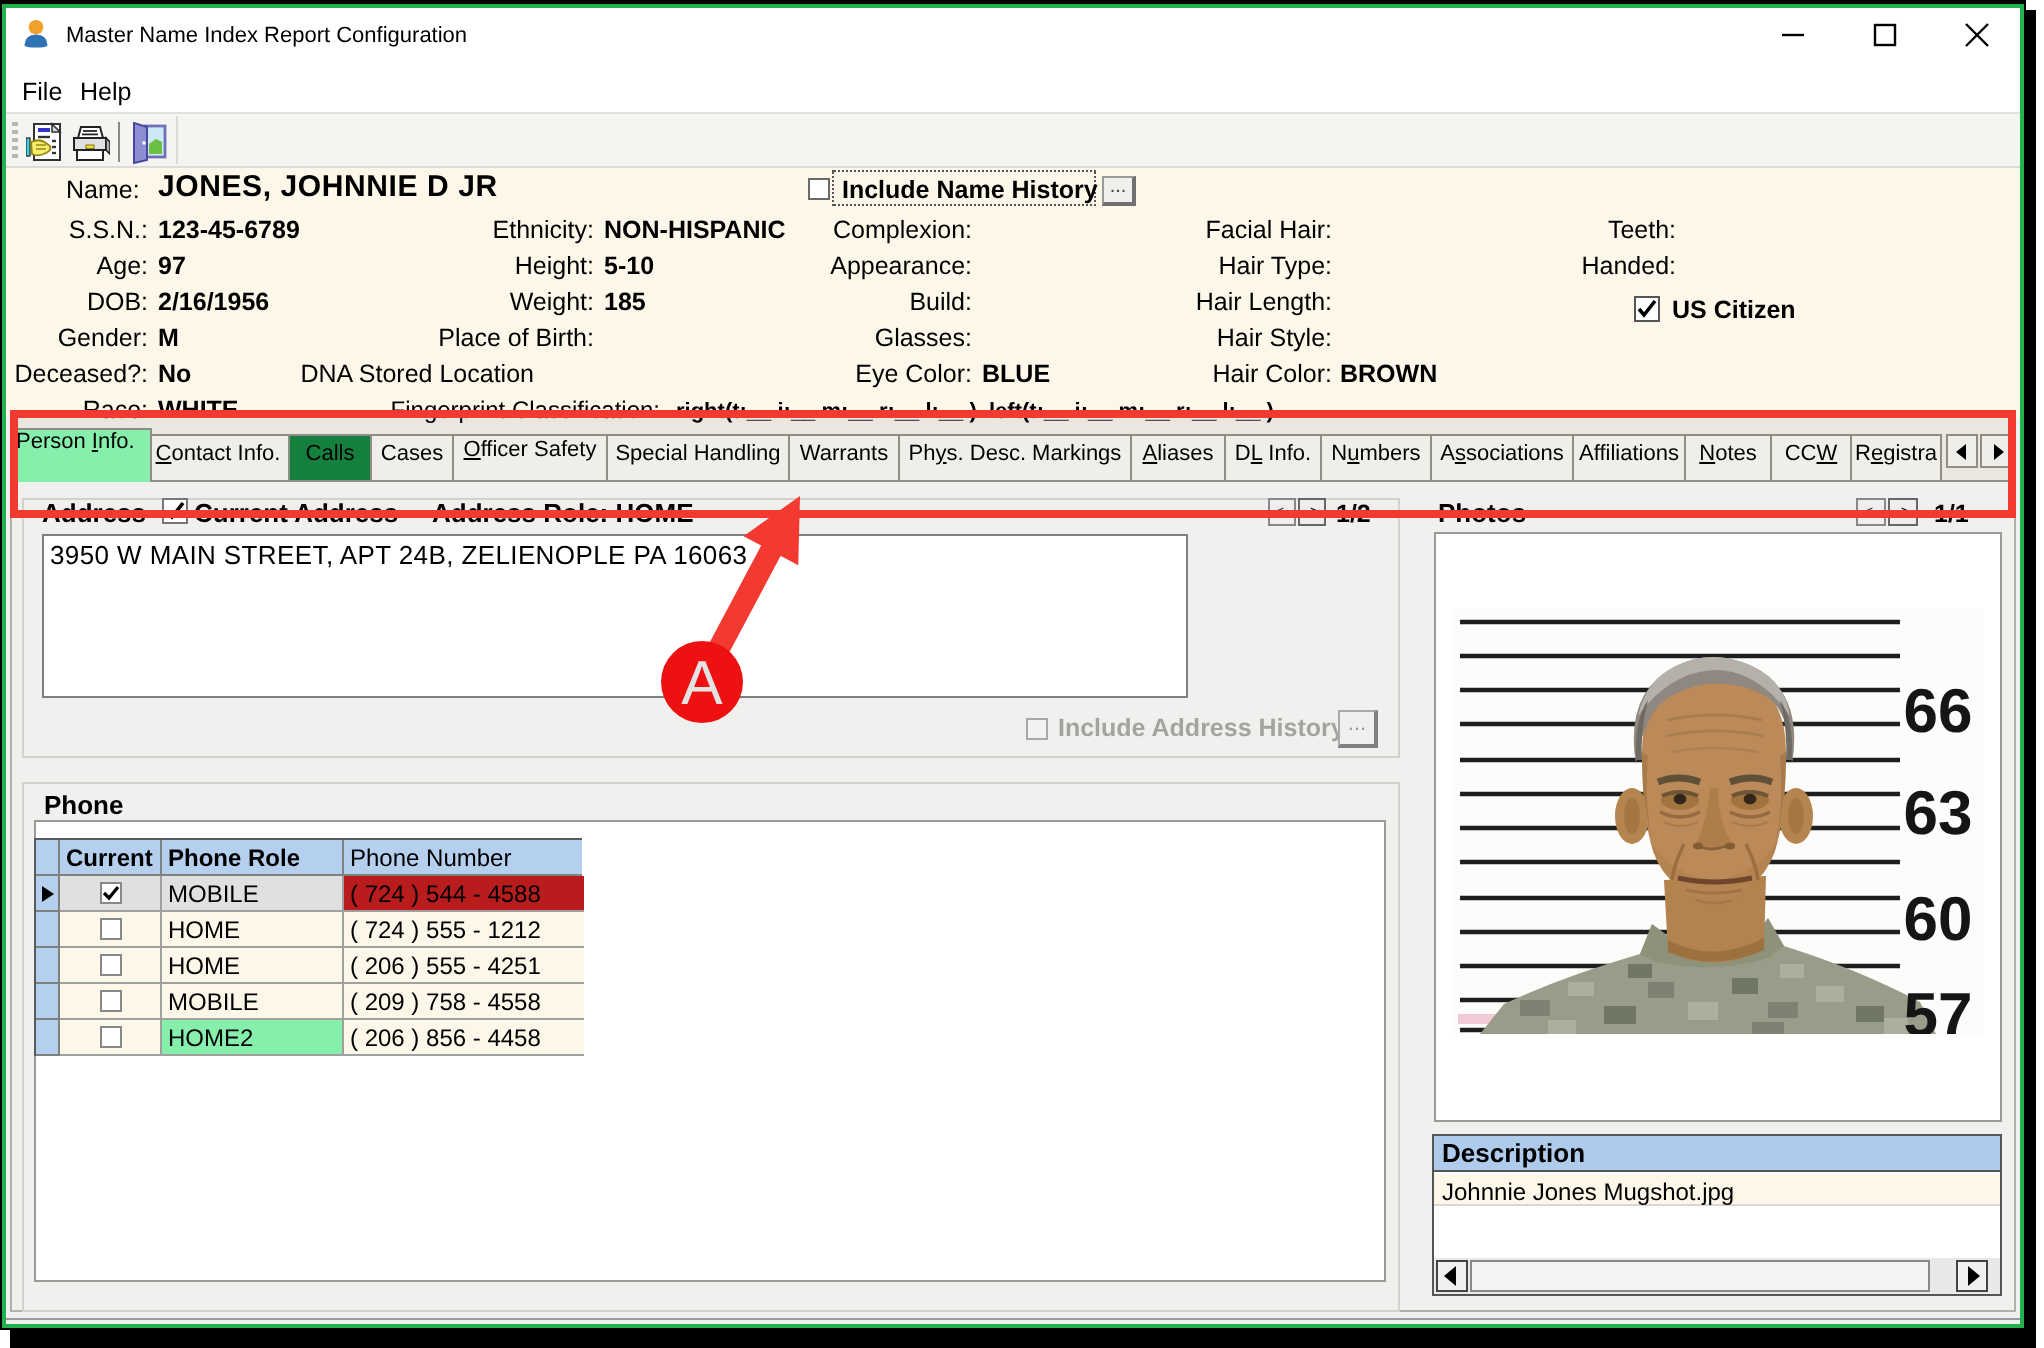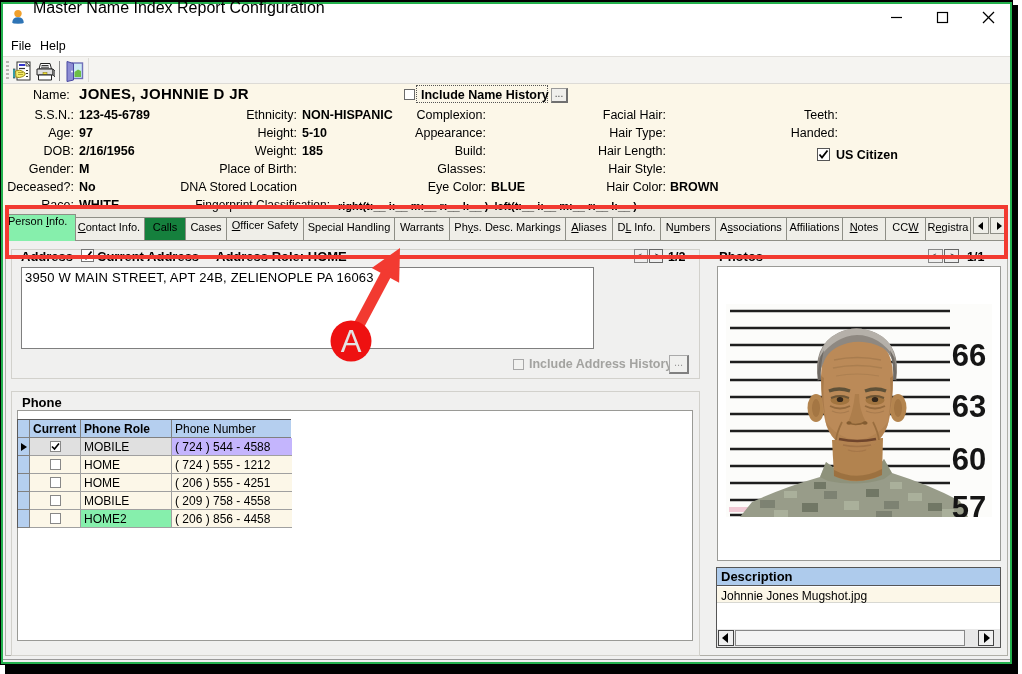--- a/index.html
+++ b/index.html
@@ -14,21 +14,21 @@
 <div class="abs" style="left:5px;top:664px;width:1013px;height:10px;background:#000"></div>
 
 <div class="abs" style="left:0;top:0;width:1013px;height:665px;background:#000"></div>
 <div class="abs" style="left:1px;top:2px;width:1011px;height:662px;background:#f0f0f0;border:2px solid #23b14d"></div>
 <div class="abs" style="left:3px;top:4px;width:1007px;height:52px;background:#fff"></div>
 
 <svg class="abs" style="left:10px;top:9px" width="16" height="16" viewBox="0 0 16 16">
  <ellipse cx="8" cy="4.6" rx="3.7" ry="3.6" fill="#f0a02c"></ellipse>
  <path d="M2.2,13.6 Q2.6,8.3 8,8.3 Q13.4,8.3 13.8,13.6 Q13.6,14.8 8,14.8 Q2.4,14.8 2.2,13.6 Z" fill="#2e74b5"></path>
 </svg>
-<div class="lbl" style="left:33px;top:0;font-size:16px">Master Name Index Report Configuration</div>
+<div class="lbl" style="left:33px;top:10px;font-size:11px">Master Name Index Report Configuration</div>
 <svg class="abs" style="left:885px;top:8px" width="115" height="18" viewBox="0 0 115 18">
  <line x1="6" y1="9.5" x2="17" y2="9.5" stroke="#000" stroke-width="1.2"></line>
  <rect x="52.5" y="4.5" width="10" height="10" fill="none" stroke="#000" stroke-width="1.2"></rect>
  <line x1="98" y1="4" x2="109" y2="15" stroke="#000" stroke-width="1.2"></line>
  <line x1="109" y1="4" x2="98" y2="15" stroke="#000" stroke-width="1.2"></line>
 </svg>
 
 <div class="lbl" style="left:11px;top:38px">File</div>
 <div class="lbl" style="left:40px;top:38px">Help</div>
 
@@ -85,21 +85,21 @@
 <div class="val" style="left:79px;top:125px">97</div>
 <div class="val" style="left:79px;top:143px">2/16/1956</div>
 <div class="val" style="left:79px;top:161px">M</div>
 <div class="val" style="left:79px;top:179px">No</div>
 <div class="val" style="left:79px;top:197px;z-index:10">WHITE</div>
 
 <div class="lbl ra" style="right:725px;top:107px">Ethnicity:</div>
 <div class="lbl ra" style="right:725px;top:125px">Height:</div>
 <div class="lbl ra" style="right:725px;top:143px">Weight:</div>
 <div class="lbl ra" style="right:725px;top:161px">Place of Birth:</div>
-<div class="lbl ra" style="right:725px;top:179px">DNA Stored Location</div>
+<div class="lbl ra" style="right:755px;top:179px">DNA Stored Location</div>
 <div class="lbl ra" style="right:692px;top:197px;font-size:12px;z-index:10">Fingerprint Classification:</div>
 <div class="val" style="left:302px;top:107px">NON-HISPANIC</div>
 <div class="val" style="left:302px;top:125px">5-10</div>
 <div class="val" style="left:302px;top:143px">185</div>
 <div class="val" style="left:338px;top:198px;font-size:11px;z-index:10">right(t:__ i:__ m:__ r:__ l:__ )&nbsp; left(t:__ i:__ m:__ r:__ l:__ )</div>
 
 <div class="lbl ra" style="right:536px;top:107px">Complexion:</div>
 <div class="lbl ra" style="right:536px;top:125px">Appearance:</div>
 <div class="lbl ra" style="right:536px;top:143px">Build:</div>
 <div class="lbl ra" style="right:536px;top:161px">Glasses:</div>
@@ -179,21 +179,21 @@
           <div style="width:0;height:0;border-left:6px solid #000;border-top:4px solid transparent;border-bottom:4px solid transparent;margin:5px 0 0 3px"></div>
         </div>
         <div style="position:absolute;left:12px;top:18px;width:51px;height:18px;background:#e0e0e0;border-right:1px solid #a0a0a0;border-bottom:1px solid #a0a0a0">
           <div style="position:absolute;left:20px;top:3px;width:11px;height:11px;background:#fff;border:1px solid #888">
             <svg width="9" height="9" viewBox="0 0 9 9" style="display:block;margin:0">
               <path d="M1,4.5 L3.5,7 L8,1.5" fill="none" stroke="#000" stroke-width="1.6"></path>
             </svg>
           </div>
         </div>
         <div style="position:absolute;left:63px;top:18px;width:91px;height:18px;background:#e0e0e0;border-right:1px solid #a0a0a0;border-bottom:1px solid #a0a0a0;font-size:12px;padding:2px 0 0 3px">MOBILE</div>
-        <div style="position:absolute;left:154px;top:18px;width:120px;height:18px;background:#c4b5fd;border-bottom:1px solid #a0a0a0;font-size:12px;padding:2px 0 0 3px">( 724 ) 544 - 4588</div>
+        <div style="position:absolute;left:154px;top:18px;width:120px;height:18px;background:#b91c1c;border-bottom:1px solid #a0a0a0;font-size:12px;padding:2px 0 0 3px">( 724 ) 544 - 4588</div>
         <div style="position:absolute;left:0;top:36px;width:12px;height:18px;background:#b5cfef;border-right:1px solid #808080;border-bottom:1px solid #808080"></div>
         <div style="position:absolute;left:12px;top:36px;width:51px;height:18px;background:#fcf7e8;border-right:1px solid #a0a0a0;border-bottom:1px solid #a0a0a0">
           <div style="position:absolute;left:20px;top:3px;width:11px;height:11px;background:#fff;border:1px solid #888"></div>
         </div>
         <div style="position:absolute;left:63px;top:36px;width:91px;height:18px;background:#fcf7e8;border-right:1px solid #a0a0a0;border-bottom:1px solid #a0a0a0;font-size:12px;padding:2px 0 0 3px">HOME</div>
         <div style="position:absolute;left:154px;top:36px;width:120px;height:18px;background:#fcf7e8;border-bottom:1px solid #a0a0a0;font-size:12px;padding:2px 0 0 3px">( 724 ) 555 - 1212</div>
         <div style="position:absolute;left:0;top:54px;width:12px;height:18px;background:#b5cfef;border-right:1px solid #808080;border-bottom:1px solid #808080"></div>
         <div style="position:absolute;left:12px;top:54px;width:51px;height:18px;background:#fcf7e8;border-right:1px solid #a0a0a0;border-bottom:1px solid #a0a0a0">
           <div style="position:absolute;left:20px;top:3px;width:11px;height:11px;background:#fff;border:1px solid #888"></div>
         </div>

